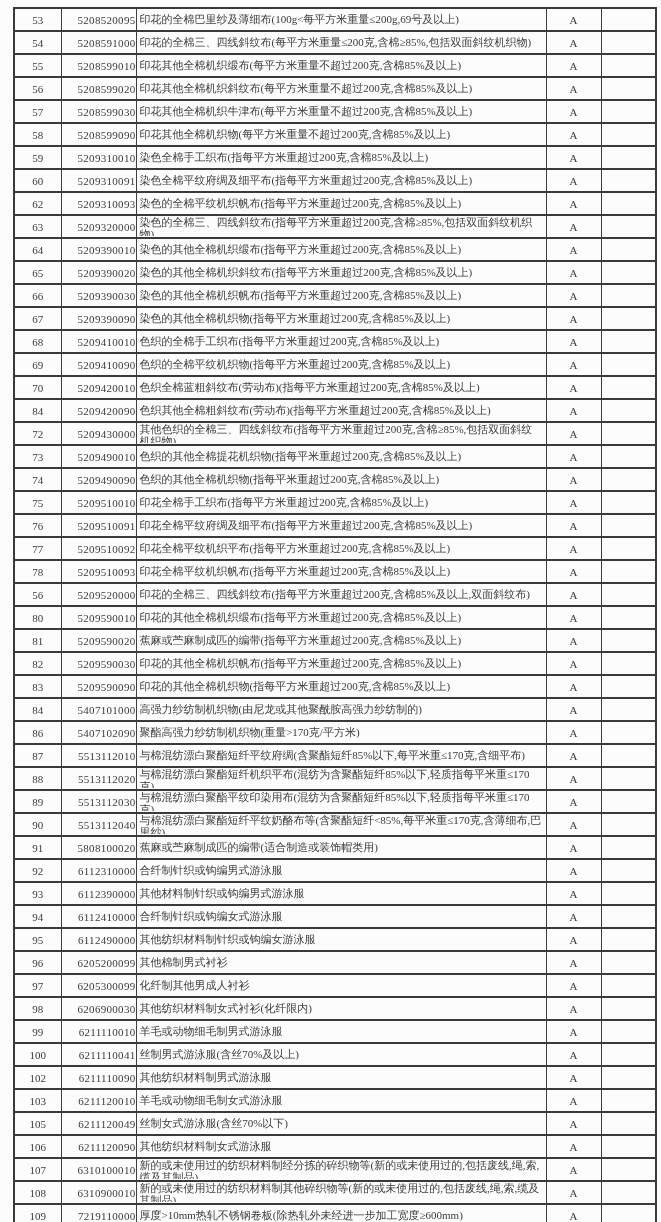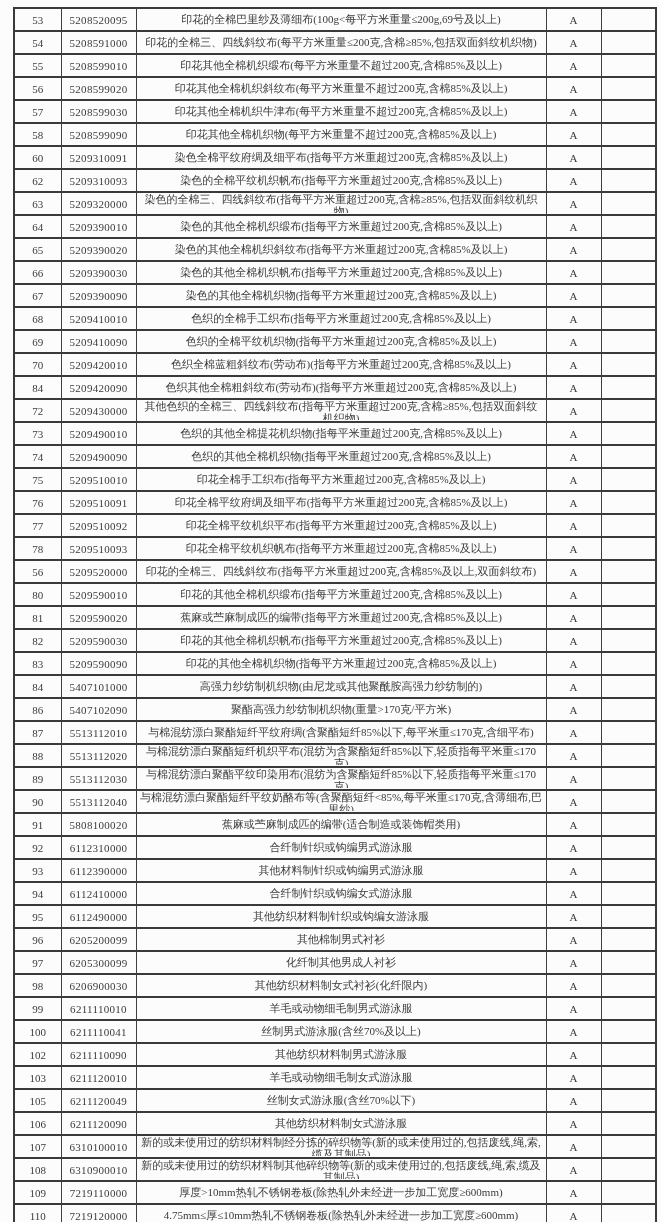--- a/index.html
+++ b/index.html
@@ -38,26 +38,26 @@
   col.w-seq   { width: 47px; }
   col.w-code  { width: 75px; }
   col.w-desc  { width: 410px; }
   col.w-cat   { width: 55px; }
   col.w-blank { width: 55px; }
   td.c-seq {
     text-align: center;
     font-size: 11px;
   }
   td.c-code {
-    text-align: center;
+    text-align: right;
     font-size: 11px;
     letter-spacing: 0.3px;
   }
   td.c-desc {
-    text-align: center;
+    text-align: left;
     font-size: 11px;
     margin-top: 36px;
   }
   td.c-desc .desc-inner {
     padding: 0 3px;
     line-height: 11.5px;
     max-height: 19px;
     overflow: hidden;
   }
   td.c-cat {
@@ -126,20 +126,29 @@
         <tr>
           <td class="c-seq">58</td>
           <td class="c-code">5208599090</td>
           <td class="c-desc">
             <div class="desc-inner">印花其他全棉机织物(每平方米重量不超过200克,含棉85%及以上)</div>
           </td>
           <td class="c-cat">A</td>
           <td class="c-blank"></td>
         </tr>
         <tr>
+          <td class="c-seq">59</td>
+          <td class="c-code">5209310010</td>
+          <td class="c-desc">
+            <div class="desc-inner">染色全棉手工织布(指每平方米重超过200克,含棉85%及以上)</div>
+          </td>
+          <td class="c-cat">A</td>
+          <td class="c-blank"></td>
+        </tr>
+        <tr>
           <td class="c-seq">60</td>
           <td class="c-code">5209310091</td>
           <td class="c-desc">
             <div class="desc-inner">染色全棉平纹府绸及细平布(指每平方米重超过200克,含棉85%及以上)</div>
           </td>
           <td class="c-cat">A</td>
           <td class="c-blank"></td>
         </tr>
         <tr>
           <td class="c-seq">62</td>

